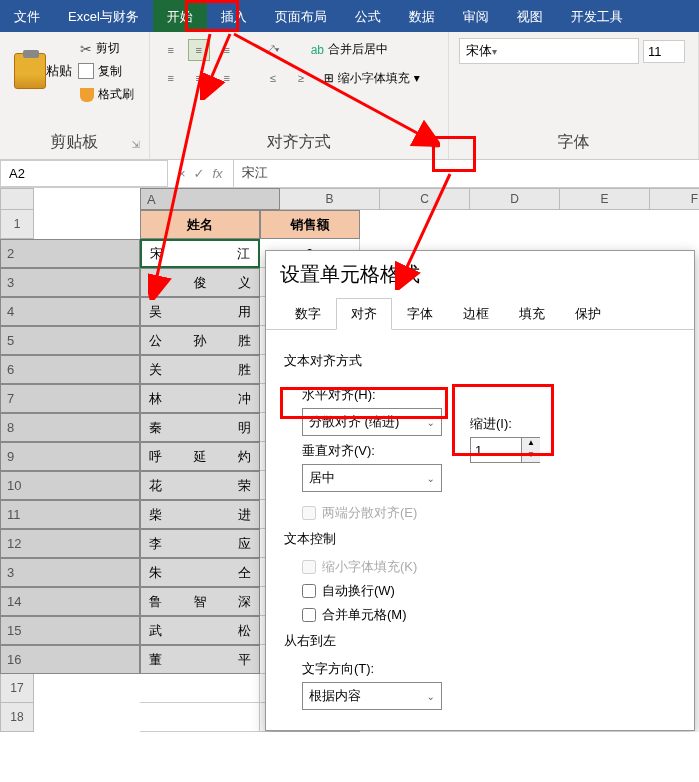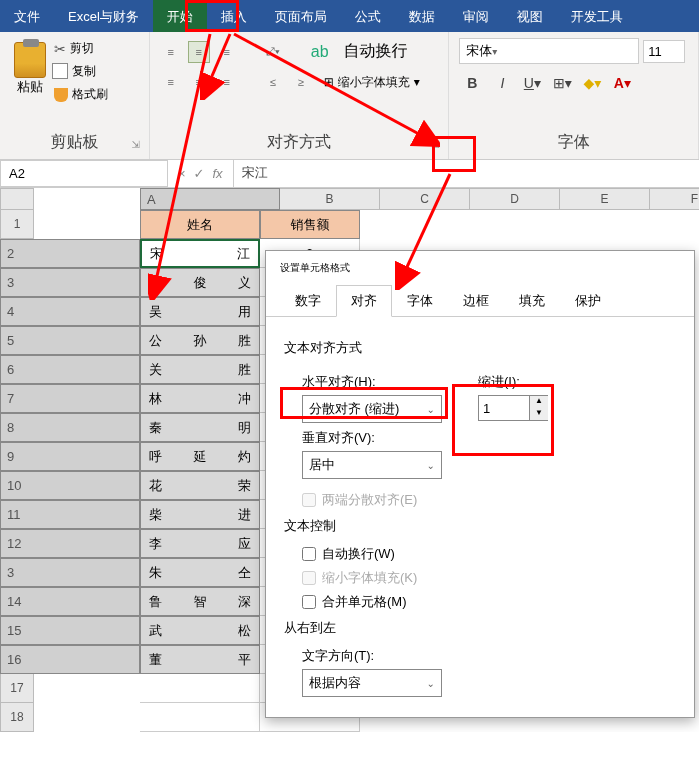--- a/index.html
+++ b/index.html
@@ -5,35 +5,35 @@
 *{box-sizing:border-box;margin:0;padding:0;font-family:"Microsoft YaHei",sans-serif}
 body{background:#fff;font-size:13px;width:699px;position:relative}
 .tabs{background:#2a579a;display:flex;padding:0;height:32px}
 .tab{color:#fff;padding:8px 14px;cursor:pointer;font-size:13px}
 .tab.active{background:#1e6b3a;color:#fff}
 .ribbon{background:#f3f2f1;border-bottom:1px solid #ccc;display:flex;height:128px}
 .rgroup{border-right:1px solid #ddd;padding:6px 10px 2px;display:flex;flex-direction:column;justify-content:space-between;position:relative}
 .rgroup-label{text-align:center;font-size:16px;color:#444;padding:4px 0}
 .clipboard{width:150px}
 .clip-top{display:flex;gap:4px}
-.paste-btn{display:flex;flex-direction:column;align-items:center;padding:4px;cursor:pointer}
+.paste-btn{display:flex;flex-direction:row;align-items:center;padding:4px;cursor:pointer}
 .paste-icon{width:32px;height:36px;background:linear-gradient(#e8b030 60%,#d09020);border:1px solid #b07010;border-radius:3px;position:relative}
 .paste-icon:before{content:"";position:absolute;top:-4px;left:8px;width:16px;height:8px;background:#888;border-radius:2px}
 .clip-small{display:flex;flex-direction:column;gap:6px;padding-top:2px}
 .clip-item{display:flex;align-items:center;gap:4px;cursor:pointer;font-size:12px}
 .scissors{color:#555;font-size:14px}
 .copy-icn{display:inline-block;width:14px;height:14px;border:1px solid #888;background:#fff;position:relative}
 .copy-icn:before{content:"";position:absolute;top:-3px;left:-3px;width:14px;height:14px;border:1px solid #888;background:#fff}
 .brush-icn{display:inline-block;width:14px;height:14px;background:#f0a030;border-radius:0 0 6px 6px}
 .align-group{width:300px}
 .align-grid{display:flex;flex-direction:column;gap:6px}
 .align-row{display:flex;gap:6px;align-items:center}
 .abtn{width:22px;height:22px;border:1px solid transparent;display:flex;align-items:center;justify-content:center;cursor:pointer;color:#666;font-size:11px}
 .abtn.active{background:#e0e8d8;border-color:#9ab080}
-.wrap-btn{display:flex;align-items:center;gap:15px;border:1px solid transparent;padding:2px 6px;cursor:pointer;font-size:16px}
+.wrap-btn{display:flex;align-items:center;gap:4px;border:1px solid transparent;padding:2px 6px;cursor:pointer;font-size:12px}
 .merge-btn{display:flex;align-items:center;gap:4px;padding:2px 6px;cursor:pointer;font-size:12px}
 .launcher{position:absolute;bottom:6px;right:6px;width:14px;height:14px;cursor:pointer;color:#888;font-size:10px;text-align:center}
 .font-group{width:250px}
 .font-row{display:flex;gap:4px;align-items:center}
 .font-sel{border:1px solid #ccc;padding:3px 6px;font-size:13px;width:180px;background:#fff}
 .size-sel{border:1px solid #ccc;padding:3px 4px;width:42px;background:#fff}
 .fbtn{width:26px;height:26px;display:flex;align-items:center;justify-content:center;cursor:pointer;font-size:14px;color:#444}
 .namebox-row{display:flex;border-bottom:1px solid #ccc;height:28px}
 .namebox{border:1px solid #ccc;padding:4px 8px;width:168px;font-size:13px;background:#fff}
 .fx-btns{display:flex;align-items:center;gap:8px;padding:0 10px;color:#888}
@@ -43,46 +43,46 @@
 .corner{width:34px;height:22px;background:#e8e8e8;border:1px solid #bbb}
 .rowhdr{width:34px;height:29px;background:#e8e8e8;border:1px solid #bbb;border-top:none;display:flex;align-items:center;justify-content:center;font-size:12px;color:#555}
 .rowhdr.sel{background:#d0d0d0}
 .cols{flex:1}
 .colhdrs{display:flex;height:22px}
 .colhdr{height:22px;background:#e8e8e8;border:1px solid #bbb;border-left:none;display:flex;align-items:center;justify-content:center;font-size:12px;color:#555}
 .colhdr.sel{background:#d0d0d0}
 .cA{width:120px}.cB{width:100px}.cC,.cD,.cE,.cF,.cG{width:90px}
 .row{display:flex;height:29px}
 .cell{border:1px solid #ccc;border-top:none;border-left:none;display:flex;align-items:center;justify-content:center;font-size:13px;background:#fff;padding:0 8px}
-.hdr-cell{background:#f4c7a8;font-weight:normal;border:1px solid #888}
+.hdr-cell{background:#f4c7a8;font-weight:bold;border:1px solid #888}
 .sel-cell{background:#d8d8d8;border:1px solid #888}
 .active-cell{background:#fff;border:2px solid #1e6b3a}
 .dist{justify-content:space-between}
 .dist span{display:inline-block}
 .dialog{position:absolute;top:250px;left:265px;width:430px;background:#fff;border:1px solid #999;box-shadow:0 4px 12px rgba(0,0,0,0.3);padding:0;z-index:10}
-.dlg-title{padding:10px 14px;font-size:10px}
+.dlg-title{padding:10px 14px;font-size:20px}
 .dlg-tabs{display:flex;border-bottom:1px solid #ccc;padding:0 14px}
 .dlg-tab{padding:6px 14px;font-size:13px;cursor:pointer;border:1px solid transparent;margin-bottom:-1px}
 .dlg-tab.active{border:1px solid #ccc;border-bottom:1px solid #fff;background:#fff}
 .dlg-body{padding:14px 18px}
 .section-title{font-size:13px;margin:8px 0 10px}
 .field{margin:6px 0 6px 18px}
 .field-label{font-size:13px;margin-bottom:4px}
 .sel{border:1px solid #888;padding:4px 6px;width:140px;font-size:13px;background:#fff;display:inline-flex;justify-content:space-between;align-items:center}
 .chev{font-size:10px;color:#666}
 .spinbox{border:1px solid #888;display:inline-flex;width:70px}
 .spinbox input{border:none;width:50px;padding:4px;font-size:13px}
 .spinbtn{display:flex;flex-direction:column;border-left:1px solid #888}
 .spinbtn div{width:18px;height:12px;font-size:8px;text-align:center;cursor:pointer;background:#eee}
 .chk{display:flex;align-items:center;gap:6px;margin:6px 0 6px 18px;font-size:13px}
 .chk input{width:14px;height:14px}
 .chk.disabled{color:#aaa}
 .redbox{border:3px solid #ff0000;position:absolute;z-index:20;pointer-events:none}
 .redarrow{position:absolute;z-index:21;pointer-events:none}
-.hl-row{display:flex;gap:20px;align-items:flex-start}
+.hl-row{display:flex;gap:20px;align-items:center}
 </style>
 </head>
 <body>
 
 <div class="tabs">
   <div class="tab">文件</div>
   <div class="tab">Excel与财务</div>
   <div class="tab active">开始</div>
   <div class="tab">插入</div>
   <div class="tab">页面布局</div>
@@ -123,21 +123,21 @@
     <div class="align-grid">
       <div class="align-row">
         <div class="abtn">≡</div>
         <div class="abtn active">≡</div>
         <div class="abtn">≡</div>
         <div style="width:12px"></div>
         <div class="abtn">⤢▾</div>
         <div style="width:8px"></div>
         <div class="wrap-btn">
             <span style="color:#2a7">ab</span>
-            <span>自动换行</span>
+            <span>合并后居中</span>
           </div>
       </div>
       <div class="align-row">
         <div class="abtn">≡</div>
         <div class="abtn">≡</div>
         <div class="abtn">≡</div>
         <div style="width:12px"></div>
         <div class="abtn">≤</div>
         <div class="abtn">≥</div>
         <div class="merge-btn">
@@ -145,21 +145,21 @@
             <span>缩小字体填充</span>
             <span>▾</span>
           </div>
       </div>
     </div>
     <div class="rgroup-label">对齐方式</div>
     <div class="launcher">⇲</div>
   </div>
 
   <div class="rgroup font-group">
-    <div style="display:flex;flex-direction:column;gap:6px">
+    <div style="display:flex;flex-direction:row;gap:6px">
       <div class="font-row">
         <div class="font-sel"><span>宋体</span><span class="chev">▾</span></div>
         <div class="size-sel"><span>11</span></div>
       </div>
       <div class="font-row">
         <div class="fbtn">
             <b>B</b>
           </div>
         <div class="fbtn">
             <i>I</i>
@@ -363,45 +363,45 @@
         </div>
         <div class="field">
           <div class="field-label">垂直对齐(V):</div>
           <div class="sel">
               <span>居中</span>
               <span class="chev">⌄</span>
             </div>
         </div>
       </div>
       <div>
-        <div class="field" style="margin-left:16px">
+        <div class="field" style="margin-left:8px">
           <div class="field-label">缩进(I):</div>
           <div class="spinbox">
             <input value="1" style="">
             <div class="spinbtn">
                 <div>▲</div>
                 <div>▼</div>
               </div>
           </div>
         </div>
       </div>
     </div>
     <div class="chk disabled">
         <input type="checkbox" disabled="" style="">
         <span>两端分散对齐(E)</span>
       </div>
 
     <div class="section-title">文本控制</div>
+    <div class="chk disabled">
+        <input type="checkbox" disabled="" style="">
+        <span>缩小字体填充(K)</span>
+      </div>
     <div class="chk">
         <input type="checkbox" style="">
         <span>自动换行(W)</span>
-      </div>
-    <div class="chk disabled">
-        <input type="checkbox" disabled="" style="">
-        <span>缩小字体填充(K)</span>
       </div>
     <div class="chk">
         <input type="checkbox" style="">
         <span>合并单元格(M)</span>
       </div>
 
     <div class="section-title">从右到左</div>
     <div class="field">
       <div class="field-label">文字方向(T):</div>
       <div class="sel">

